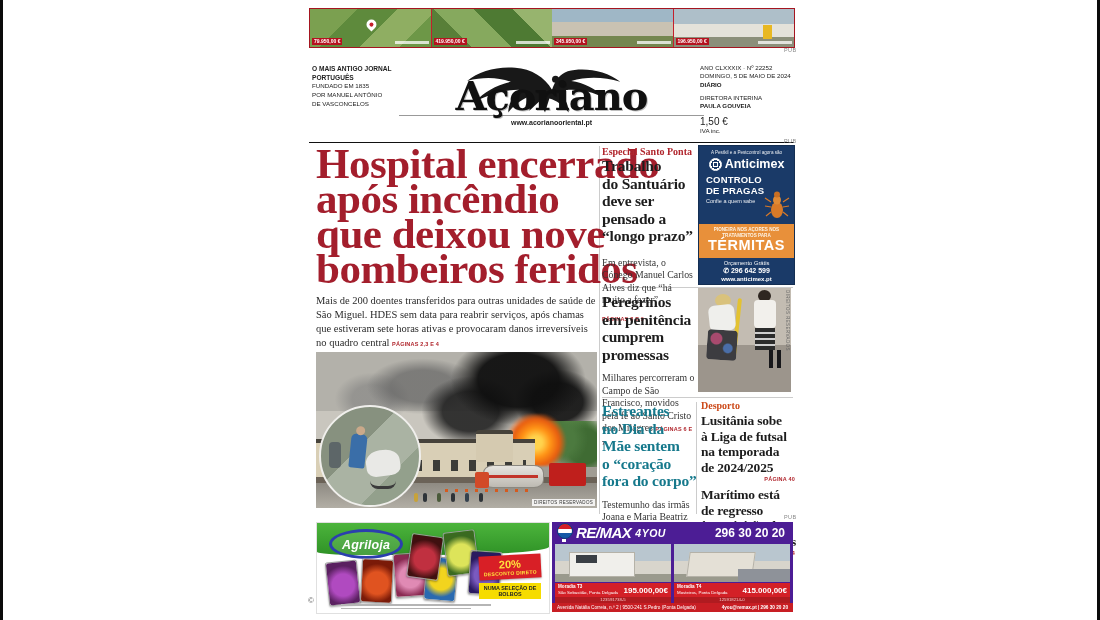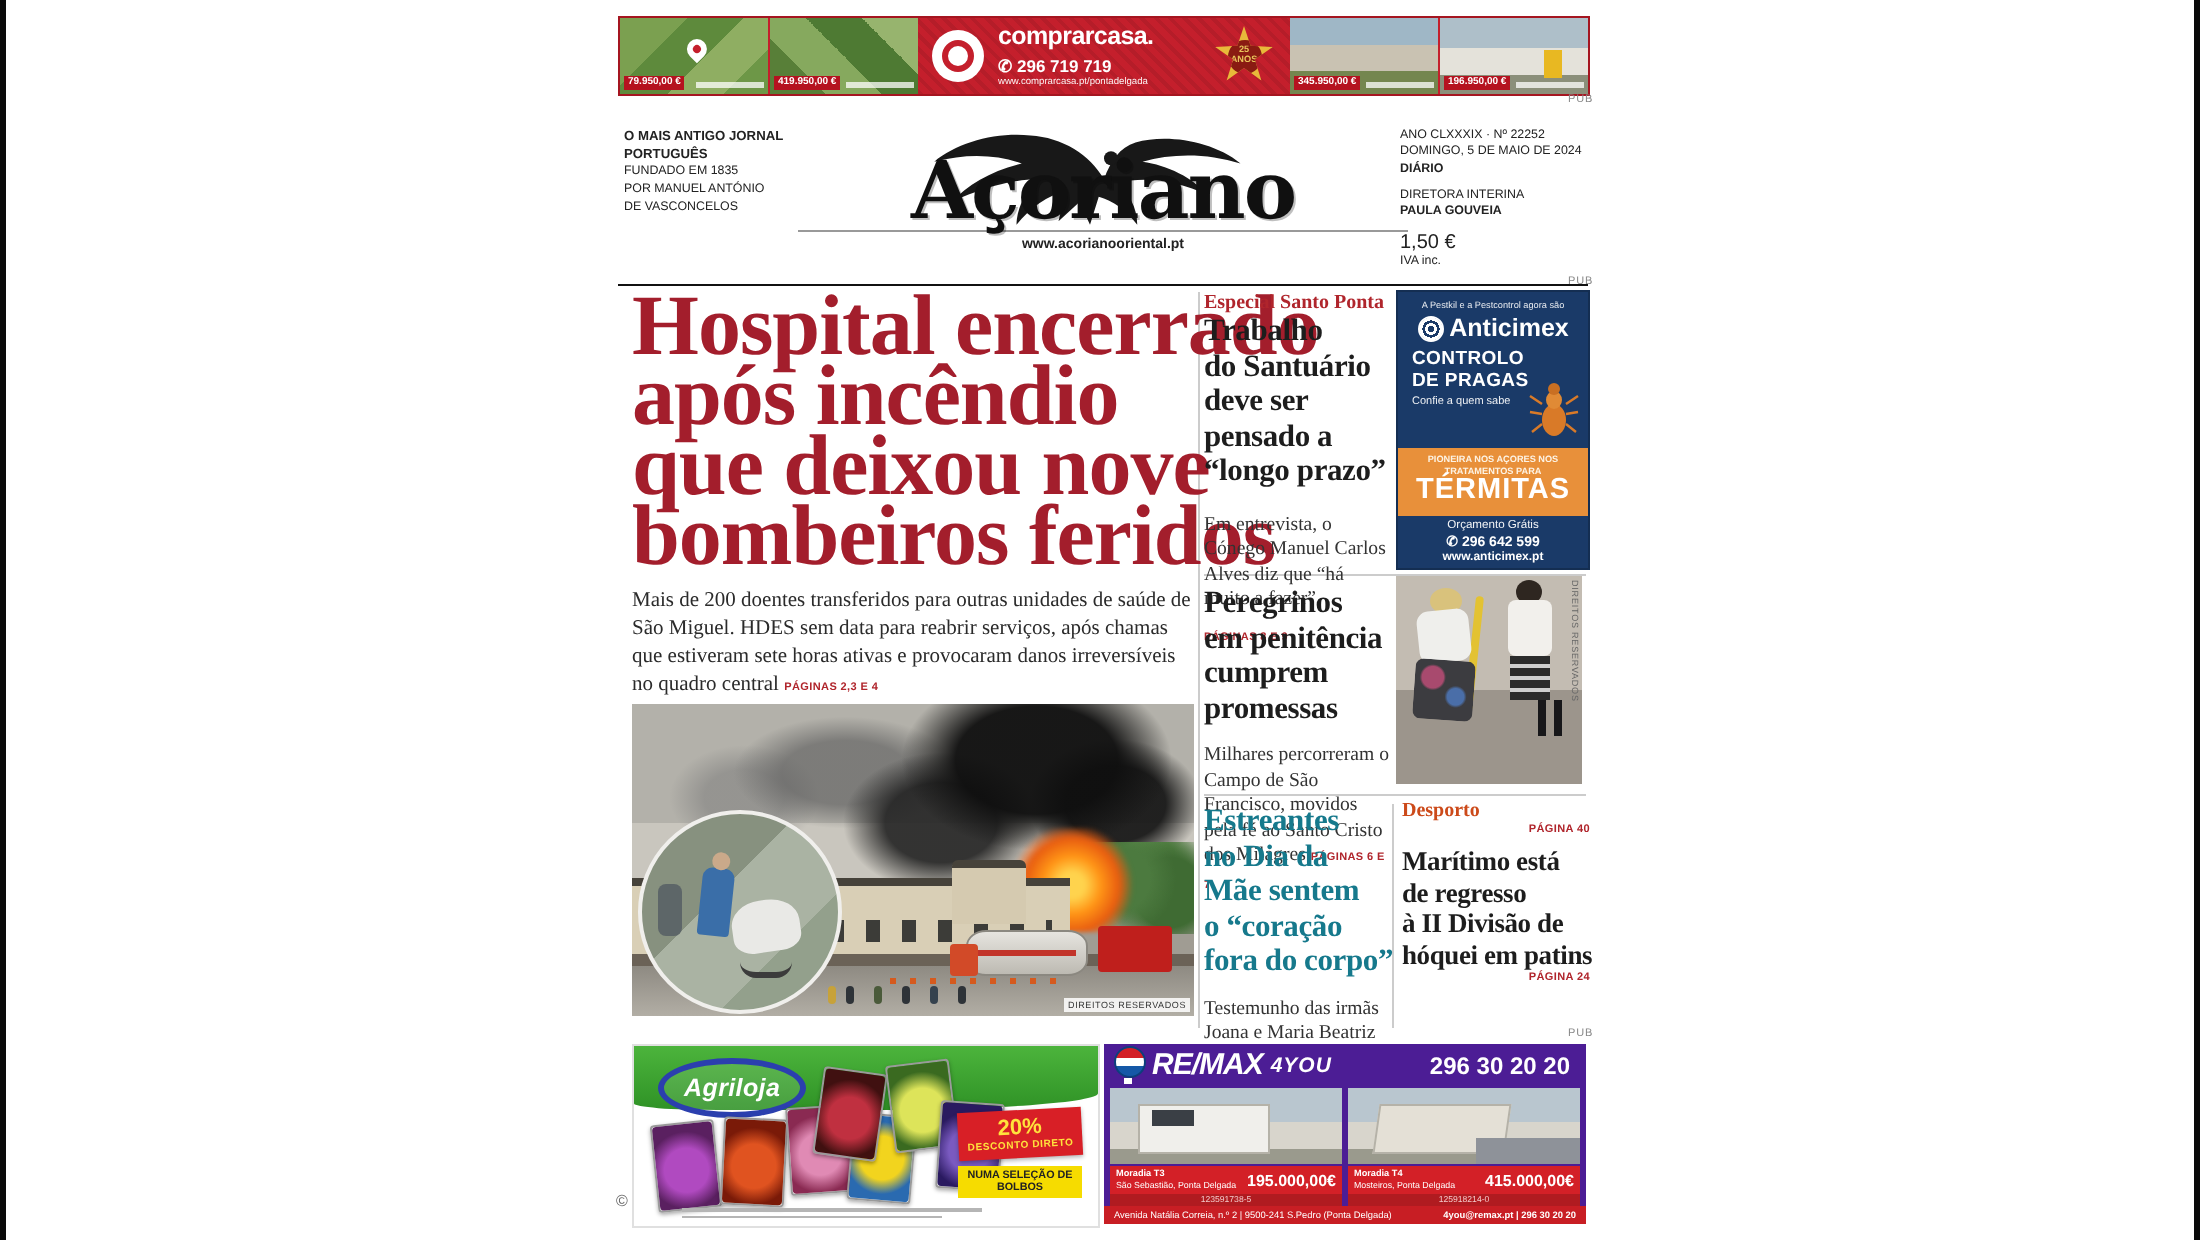--- a/index.html
+++ b/index.html
@@ -196,34 +196,20 @@
       <div class="ad-photo aerial1">
         <span class="pin"></span>
         <span class="cap-blur"></span>
         <span class="price-chip">79.950,00 €</span>
       </div>
       <div class="ad-photo aerial2">
         <span class="cap-blur"></span>
         <span class="price-chip">419.950,00 €</span>
       </div>
     </div>
-    <div class="ad-center">
-      <span class="cc-logo">
-          <i></i>
-        </span>
-      <div class="cc-brand">comprarcasa.</div>
-      <div class="cc-phone">✆ <span>296 719 719</span></div>
-      <div class="cc-site">www.comprarcasa.pt/pontadelgada</div>
-      <div class="cc-star">
-        <b>
-            <span>25</span>
-            <span>ANOS</span>
-          </b>
-      </div>
-    </div>
     <div class="ad-photos">
       <div class="ad-photo house1">
         <span class="cap-blur"></span>
         <span class="price-chip">345.950,00 €</span>
       </div>
       <div class="ad-photo house2">
         <span class="yellow-door"></span>
         <span class="cap-blur"></span>
         <span class="price-chip">196.950,00 €</span>
       </div>
@@ -365,20 +351,21 @@
   <section class="blk teal" style="left:294px;top:402px;width:92px">
     <h2 class="rc-head" style="margin:0">Estreantes<br>no Dia da<br>Mãe sentem<br>o “coração<br>fora do corpo”</h2>
     <p class="rc-body" style="margin:9px 0 0">
       <span>Testemunho das irmãs Joana e Maria Beatriz sobre a maternidade</span>
       <span class="page-ref">PÁGINA 5</span>
     </p>
   </section>
 
   <section class="blk desporto" style="left:393px;top:400px;width:94px">
     <div class="kicker">Desporto</div>
+    <h3 class="rc-head" style="margin:2px 0 0">Lusitânia sobe<br>à Liga de futsal<br>na temporada<br>de 2024/2025</h3>
     <span class="page-ref ref-right">PÁGINA 40</span>
     <h3 class="rc-head" style="margin:5px 0 0">Marítimo está<br>de regresso<br>à II Divisão de<br>hóquei em patins</h3>
     <span class="page-ref ref-right">PÁGINA 24</span>
   </section>
 
   <div class="agriloja">
     <div class="ag-band"></div>
     <div class="ag-logo">
       <span>Agriloja</span>
     </div>

